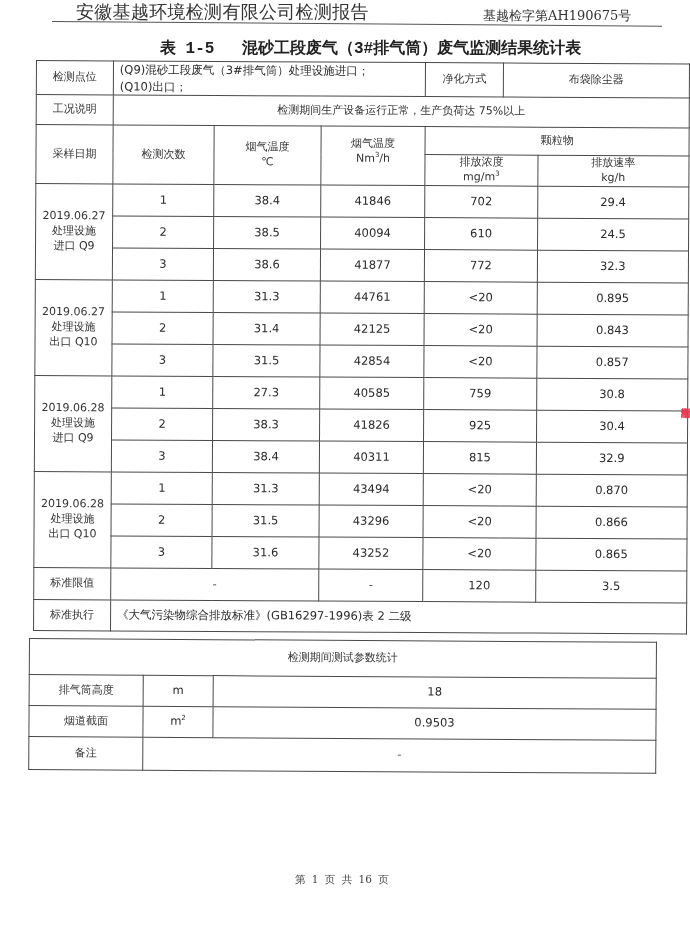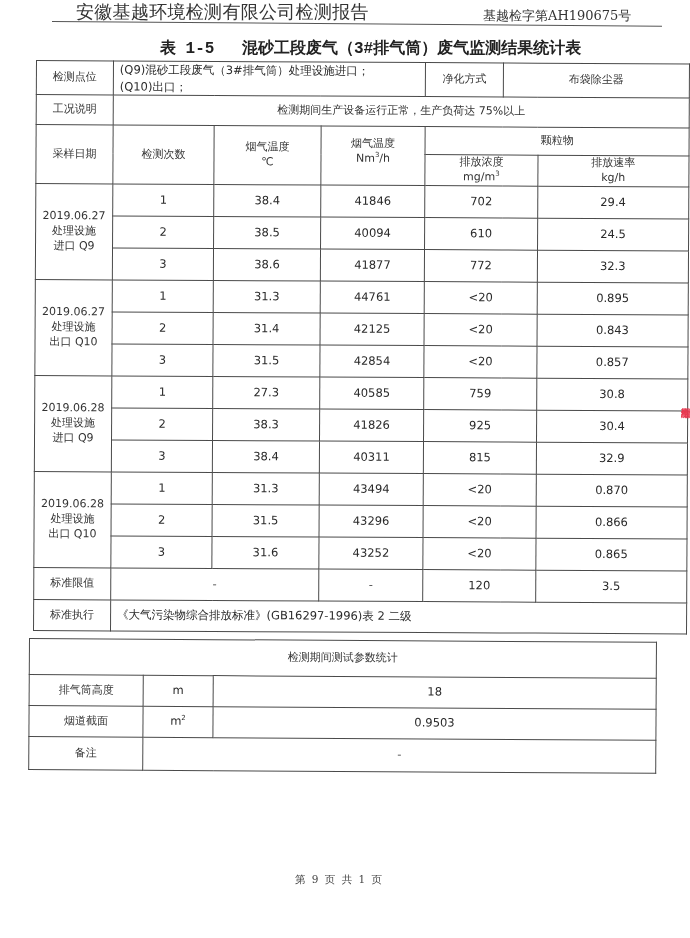--- a/index.html
+++ b/index.html
@@ -266,15 +266,15 @@
     <td>0.9503</td>
   </tr>
   <tr style="height:33px">
     <td class="cn">备注</td>
     <td colspan="2">-</td>
   </tr>
 </tbody>
     </table>
 </div>
 
-<div class="footer">第 9 页 共 1 页</div>
+<div class="footer">第 1 页 共 16 页</div>
 
 <div class="stamp">检测专用章</div>
 
 </body></html>

